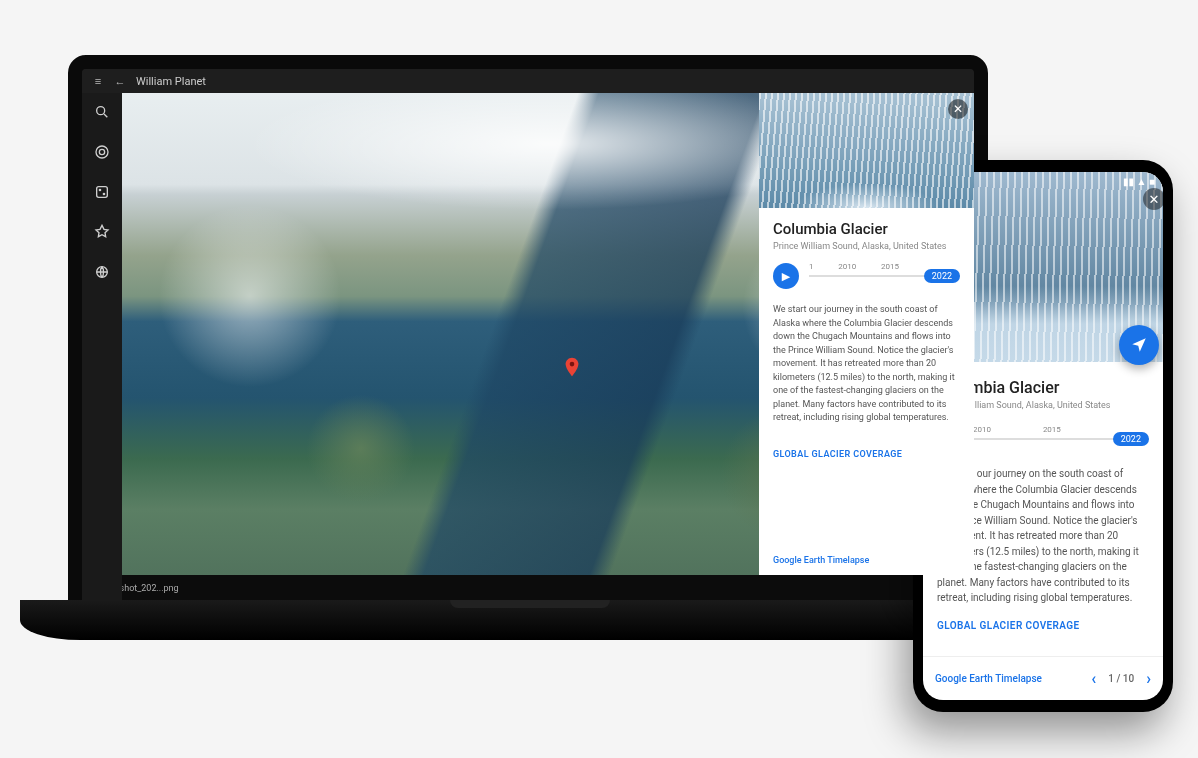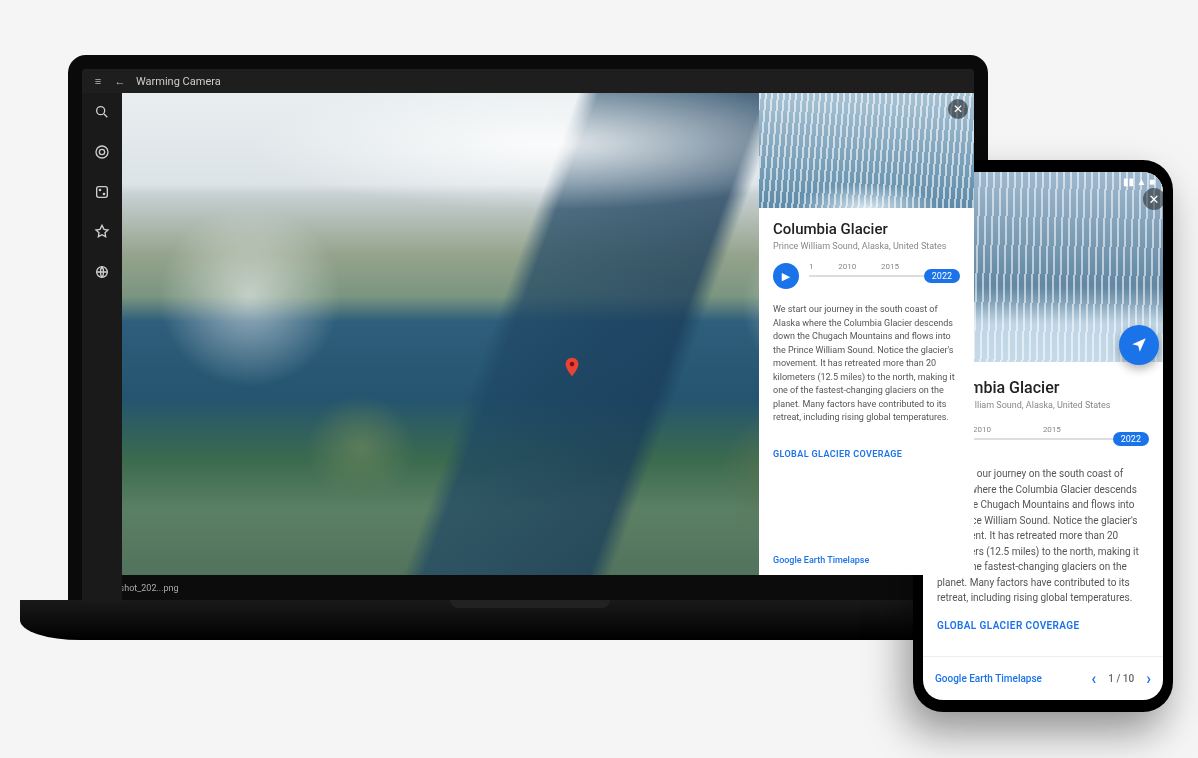--- a/index.html
+++ b/index.html
@@ -87,21 +87,21 @@
 </head>
 <body>
 
 <div class="laptop">
   <div class="laptop-screen">
     <div class="app">
 
       <div class="titlebar">
         <span class="tb-icon">≡</span>
         <span class="tb-icon">←</span>
-        <span>Warming Camera</span>
+        <span>William Planet</span>
       </div>
 
       <div class="leftnav">
         <div class="nav-icon">
             <svg viewBox="0 0 24 24" width="16" height="16" fill="none" stroke="currentColor" stroke-width="2">
               <circle cx="10" cy="10" r="6"></circle>
               <line x1="15" y1="15" x2="20" y2="20"></line>
             </svg>
           </div>
         <div class="nav-icon">

